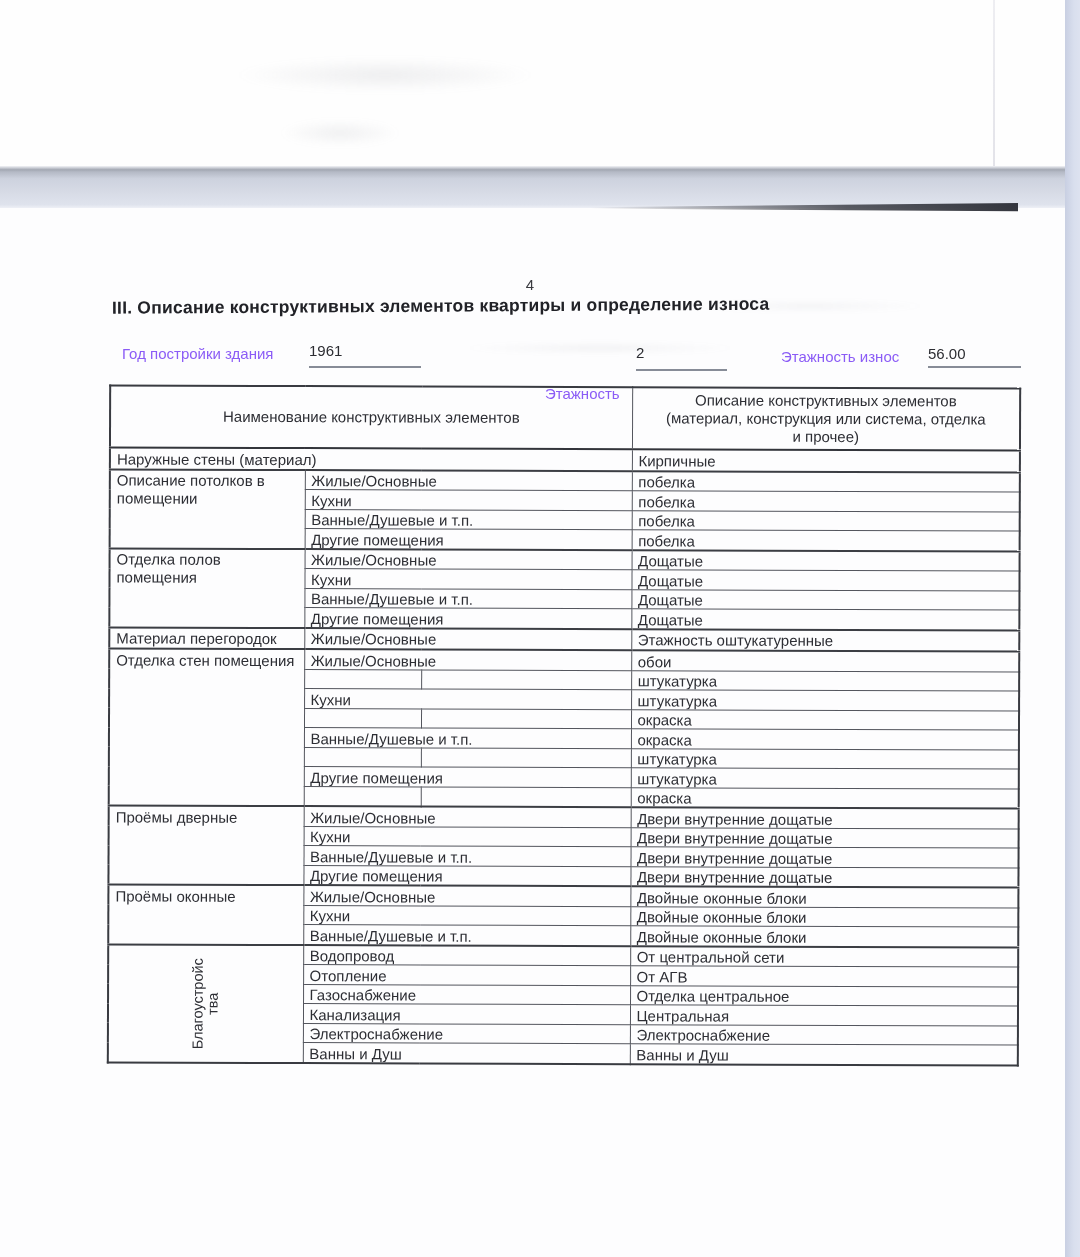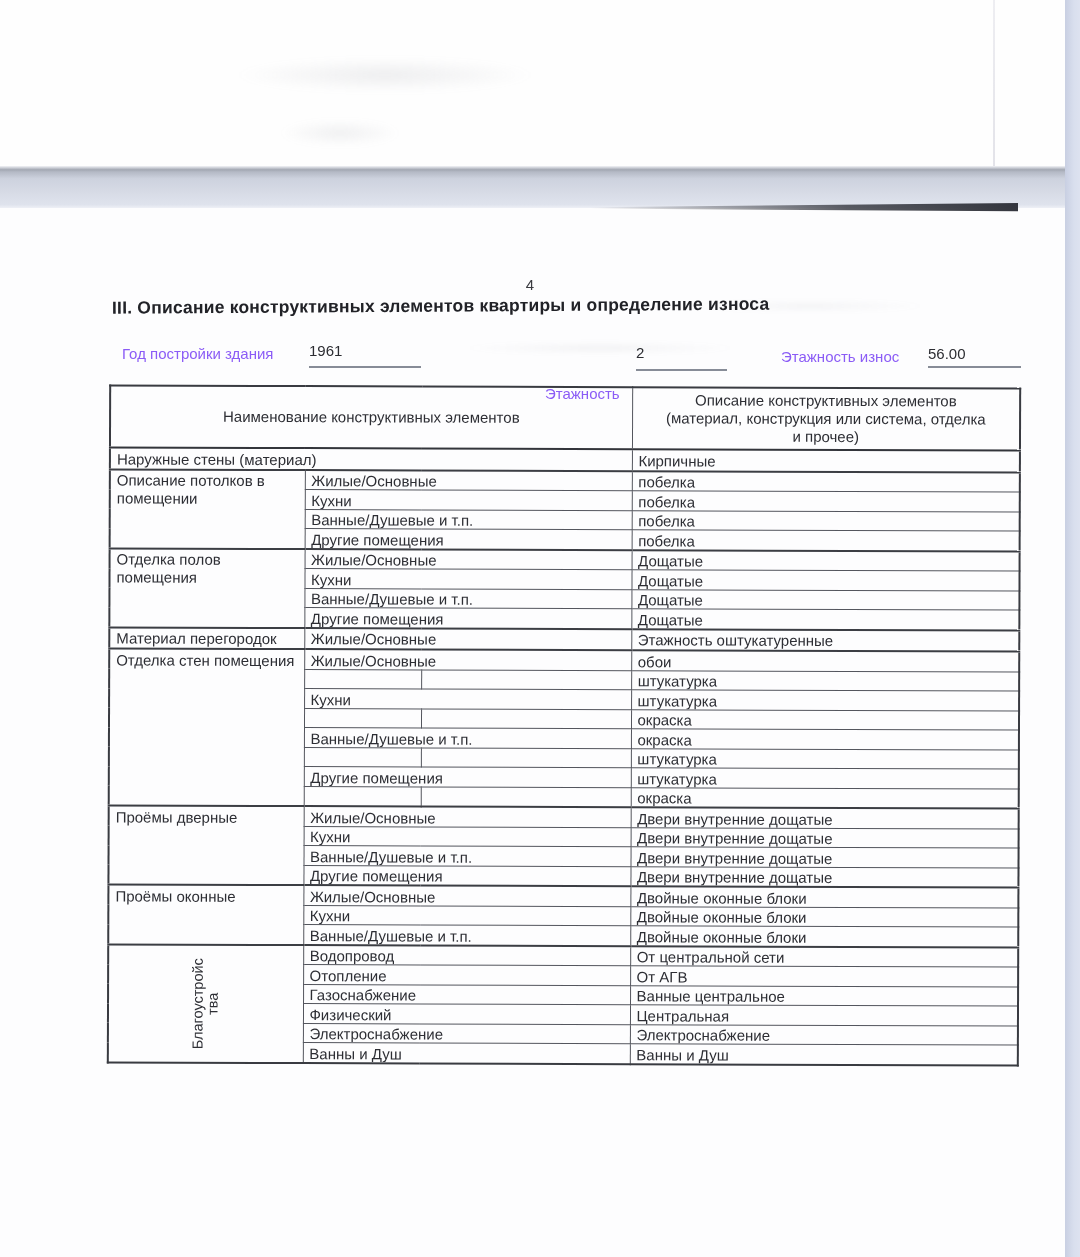--- a/index.html
+++ b/index.html
@@ -231,24 +231,24 @@
     </td>
     <td colspan="2">Водопровод</td>
     <td>От центральной сети</td>
   </tr>
   <tr>
     <td colspan="2">Отопление</td>
     <td>От АГВ</td>
   </tr>
   <tr>
     <td colspan="2">Газоснабжение</td>
-    <td>Ванные центральное</td>
-  </tr>
-  <tr>
-    <td colspan="2">Физический</td>
+    <td>Отделка центральное</td>
+  </tr>
+  <tr>
+    <td colspan="2">Канализация</td>
     <td>Центральная</td>
   </tr>
   <tr>
     <td colspan="2">Электроснабжение</td>
     <td>Электроснабжение</td>
   </tr>
   <tr>
     <td colspan="2">Ванны и Душ</td>
     <td>Ванны и Душ</td>
   </tr>

